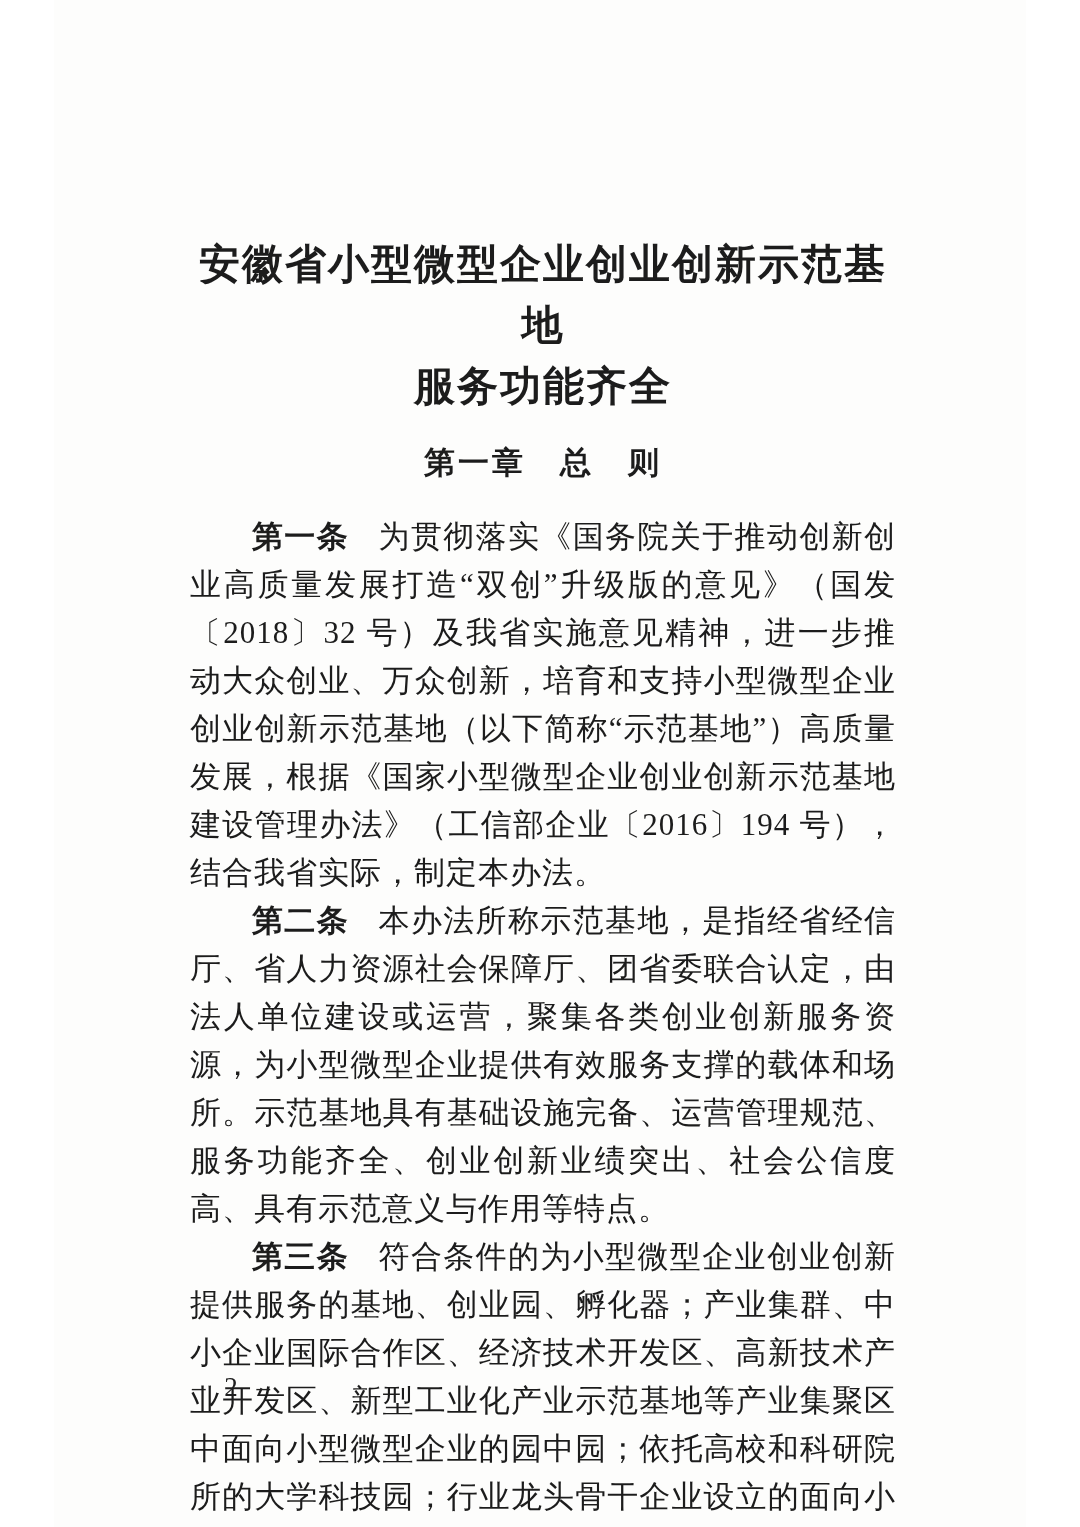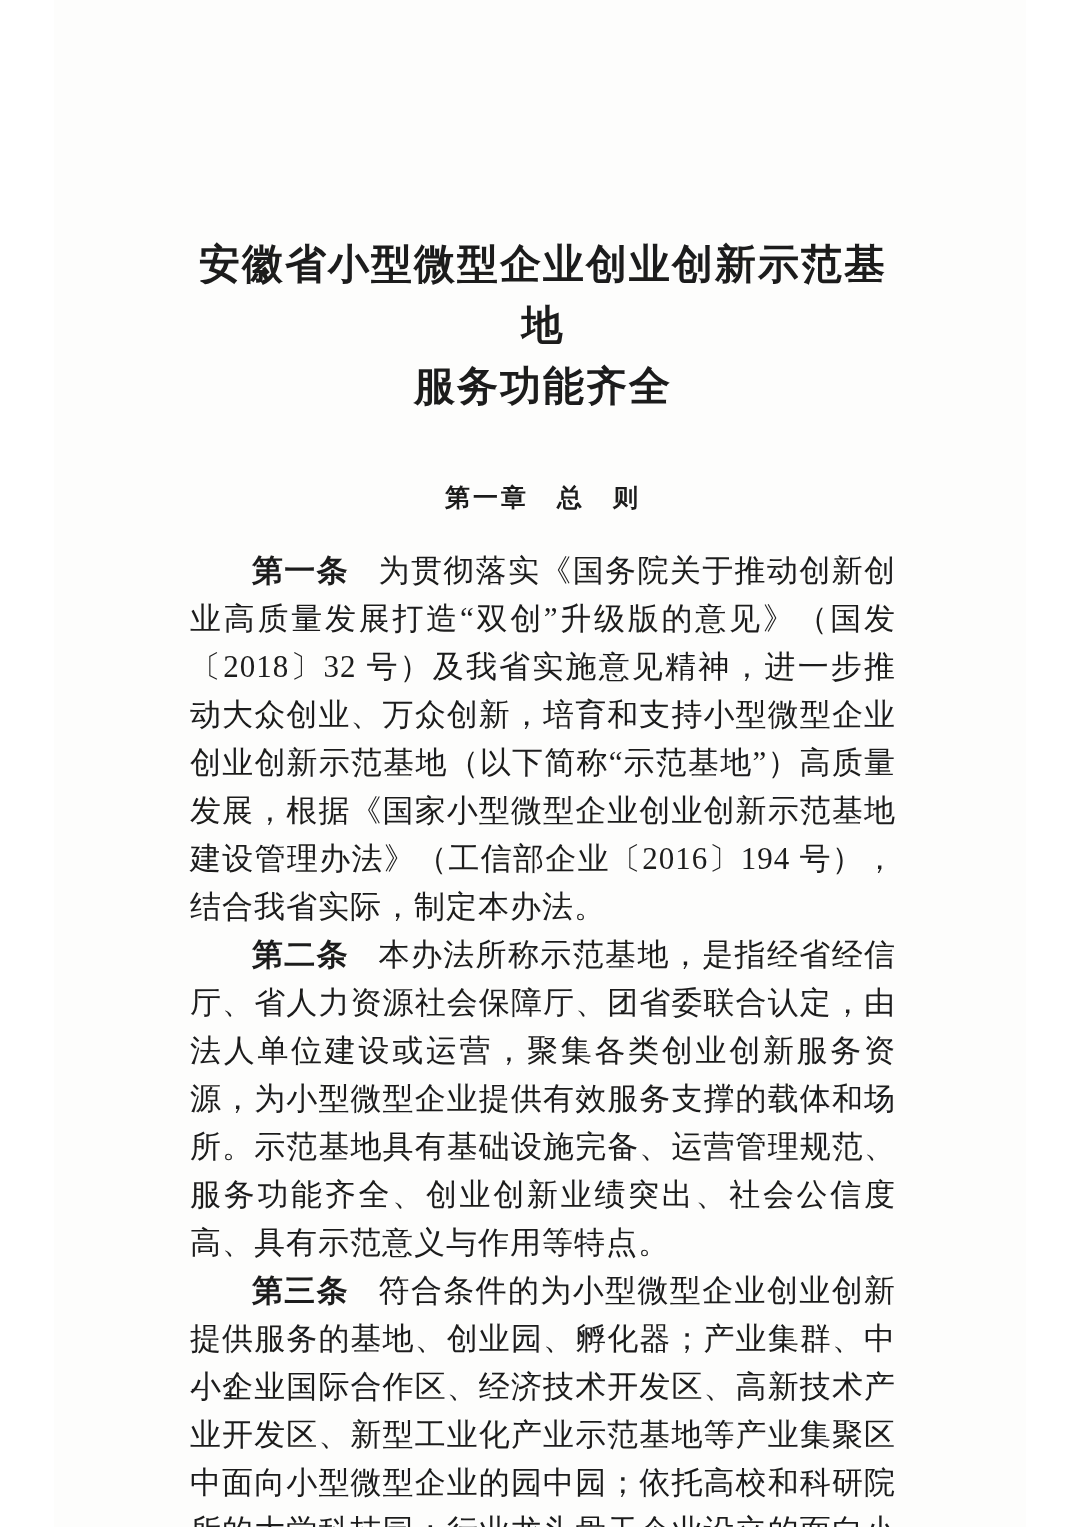--- a/index.html
+++ b/index.html
@@ -19,23 +19,23 @@
     text-align: center;
     font-weight: 700;
     font-size: 41px;
     line-height: 61px;
     letter-spacing: 2px;
   }
   .doc-title .title-line { display: block; }
   .chapter-heading {
     text-align: center;
     font-weight: 700;
-    font-size: 25px;
+    font-size: 31px;
     line-height: 40px;
-    margin-top: 60px;
+    margin-top: 26px;
     letter-spacing: 3px;
     font-family: "Liberation Sans", "DejaVu Sans", sans-serif;
   }
   .doc-body {
     margin-top: 30px;
     font-size: 31px;
     line-height: 48px;
     letter-spacing: 1px;
     text-align: justify;
     text-justify: inter-ideograph;

